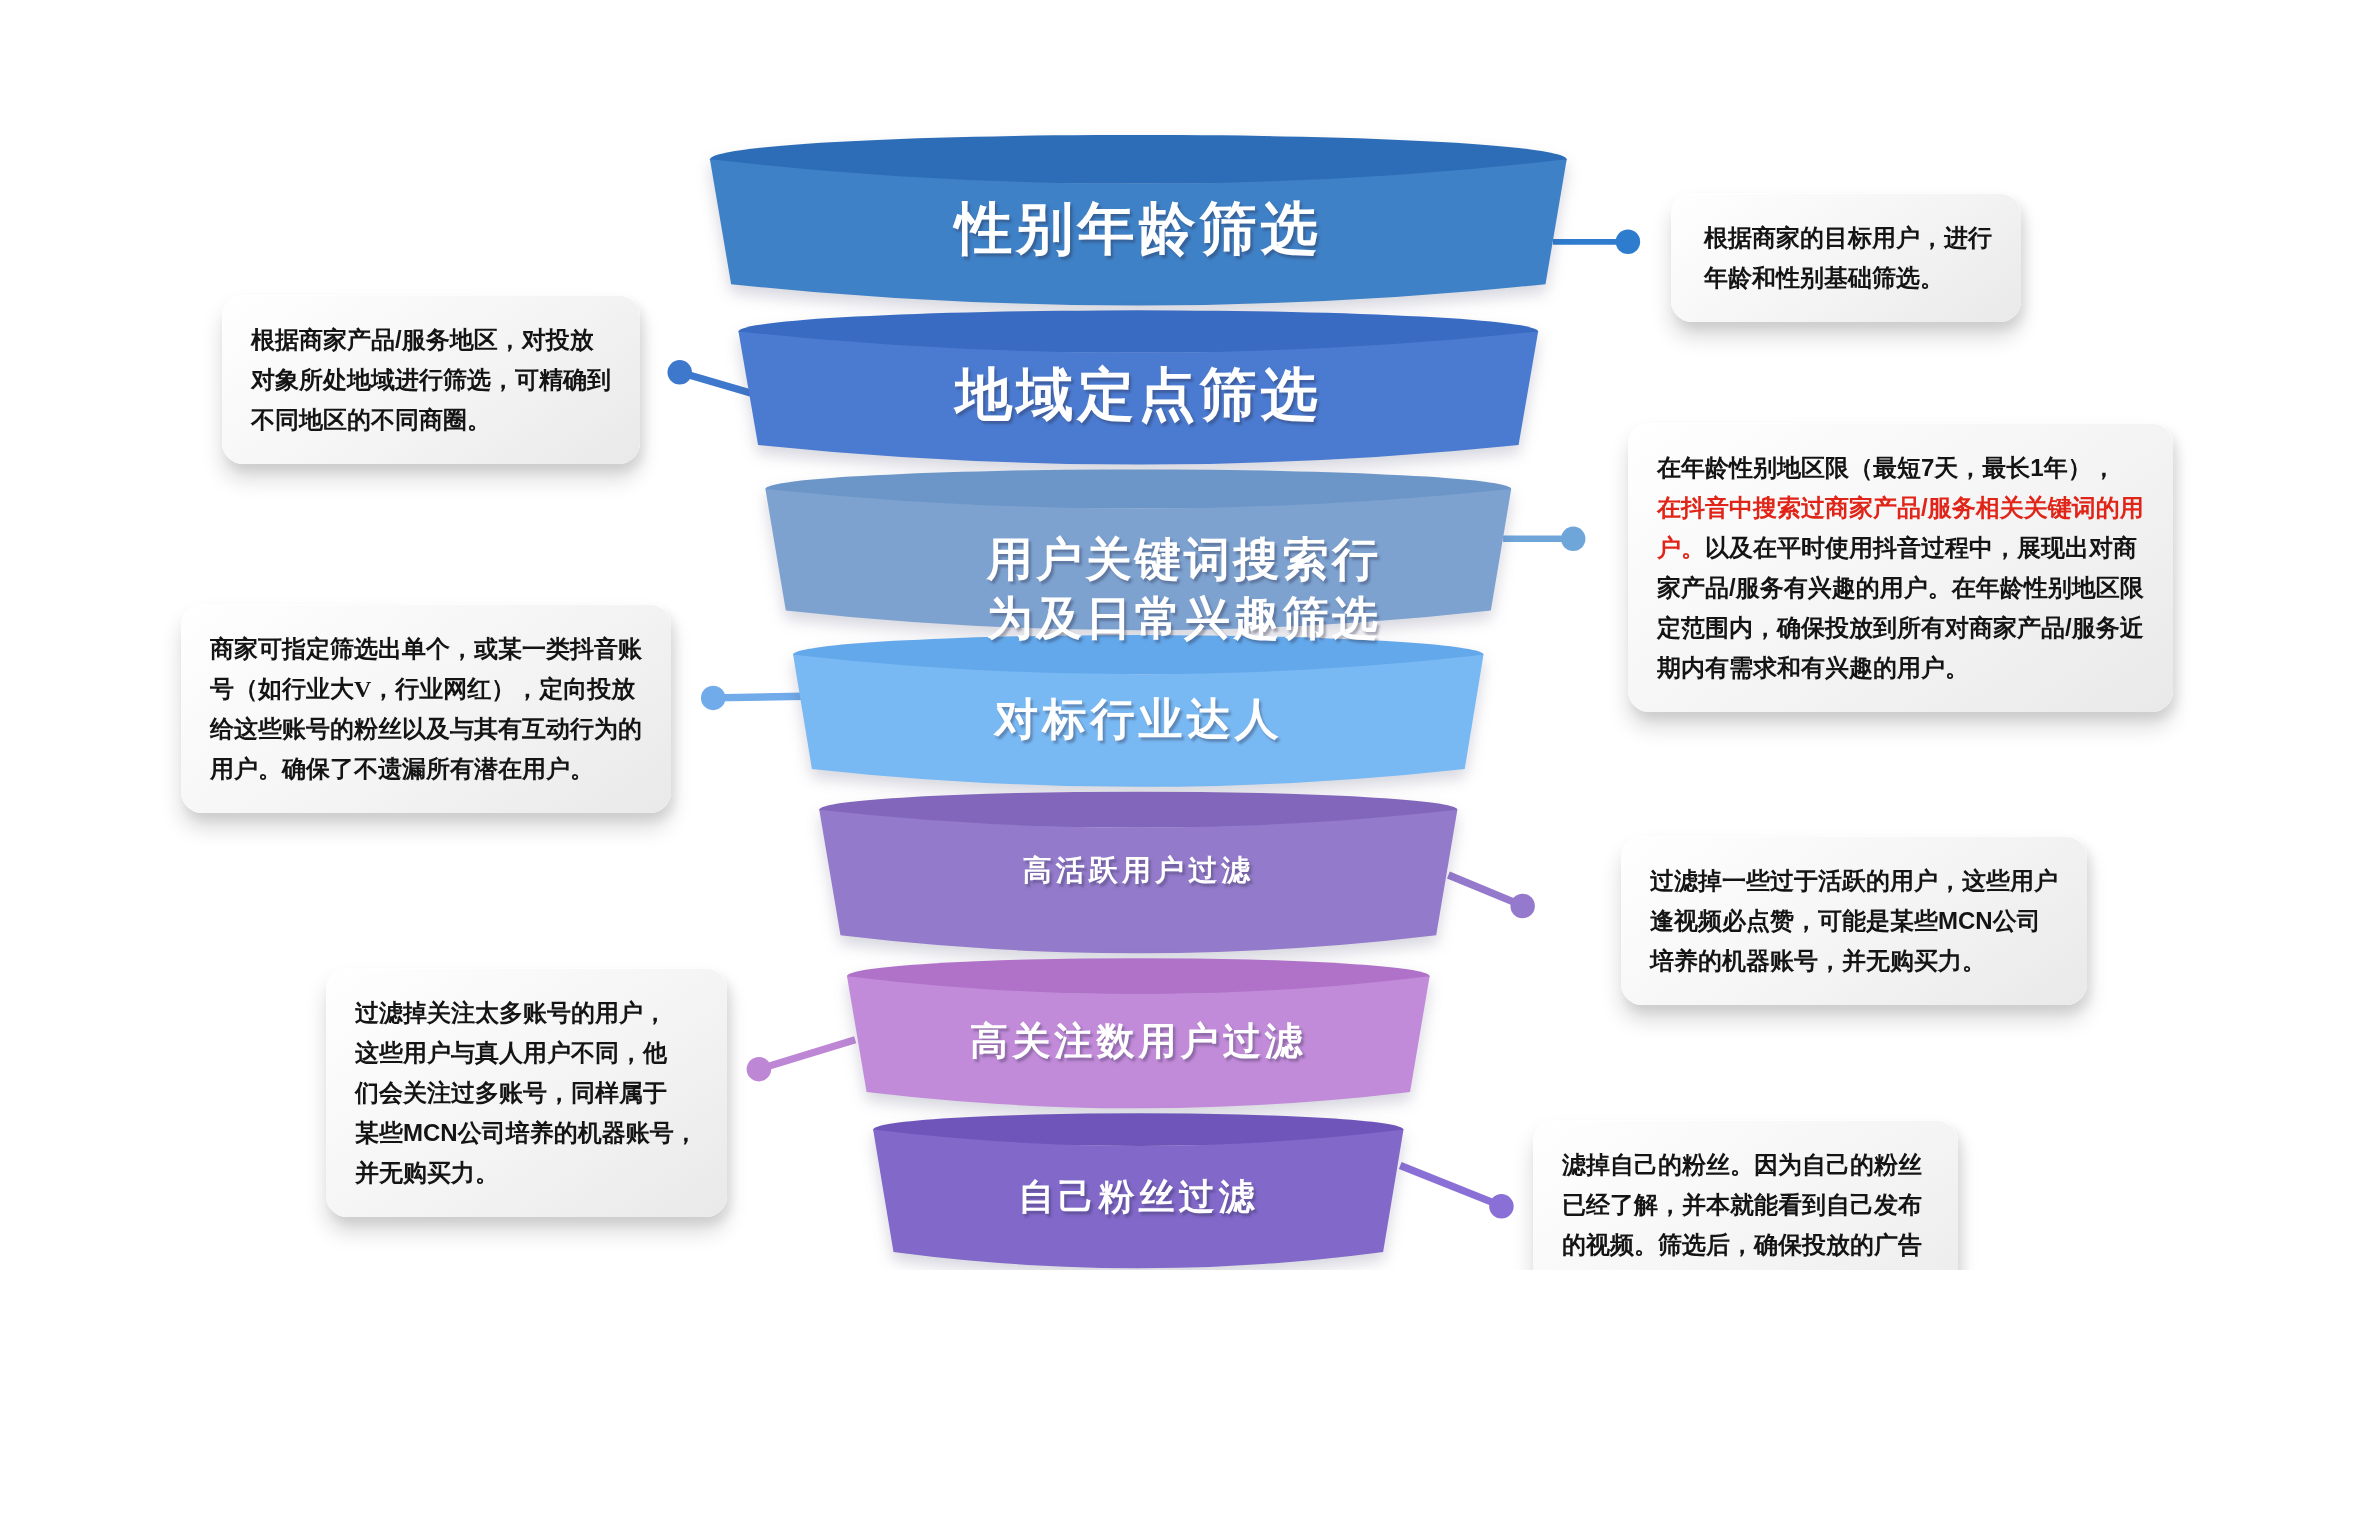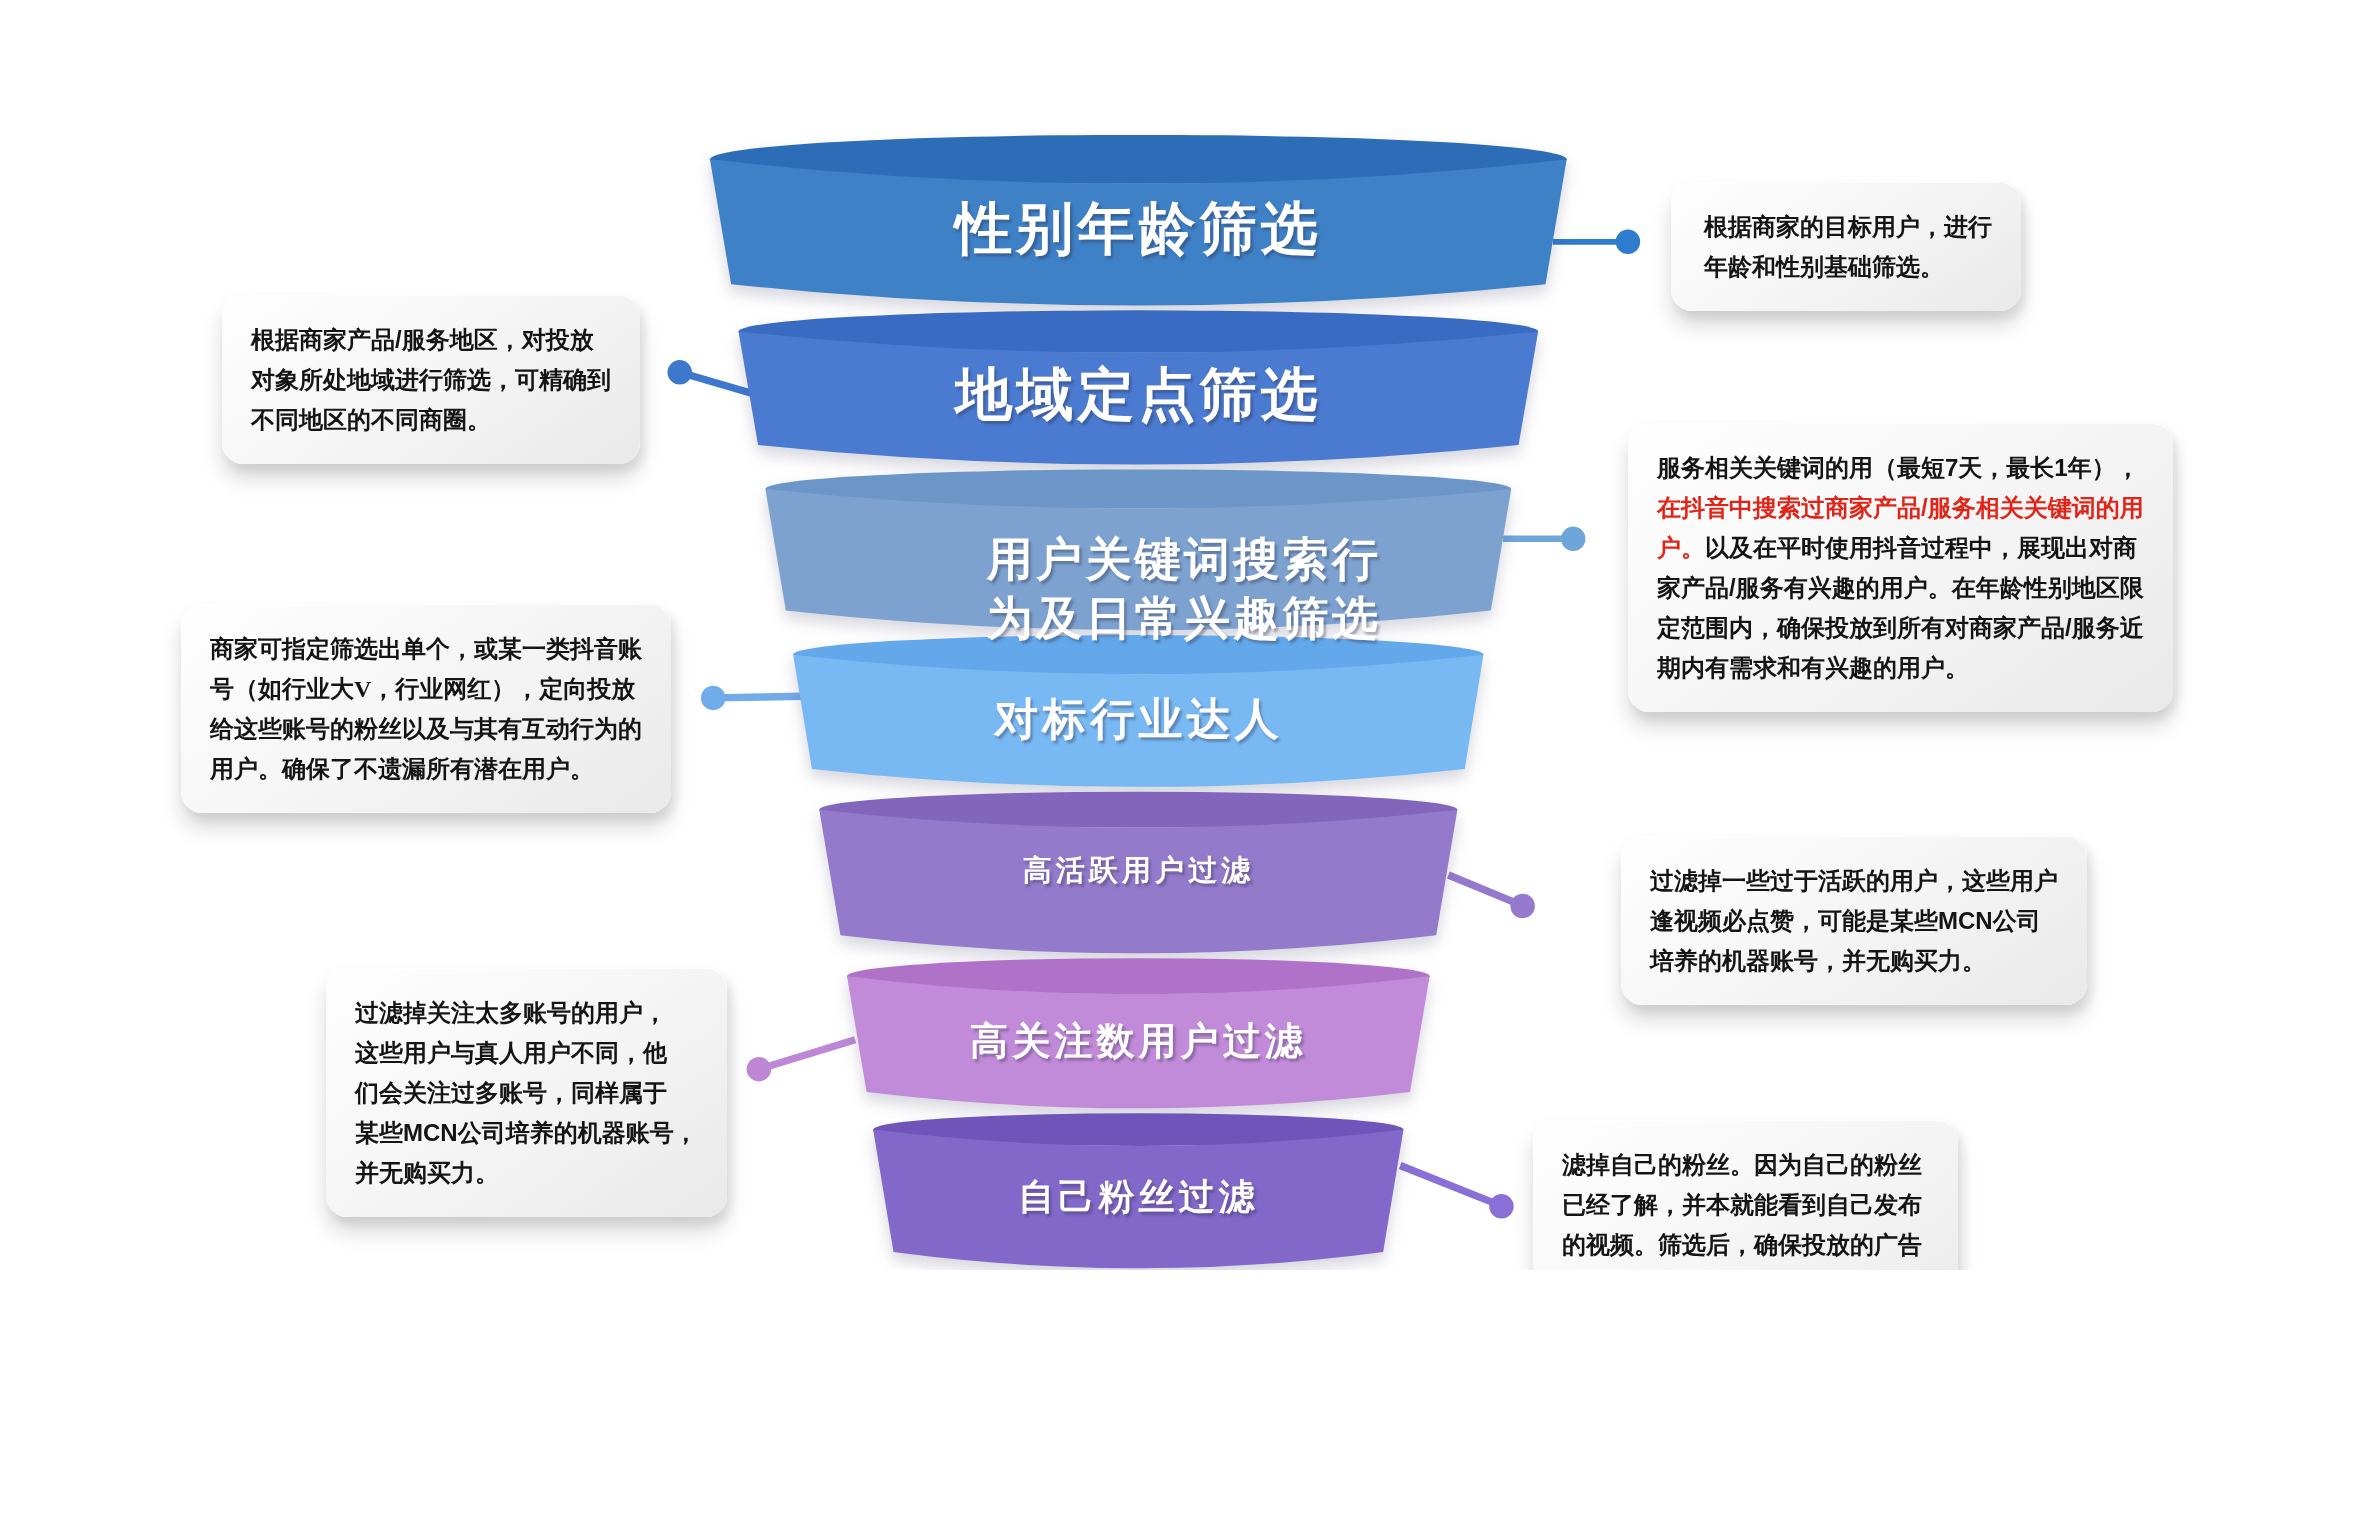--- a/index.html
+++ b/index.html
@@ -95,33 +95,33 @@
 
   <div class="level-label" style="left:771px;top:196px;width:735px;font-size:57px;line-height:65px;">性别年龄筛选</div>
   <div class="level-label" style="left:771px;top:362px;width:735px;font-size:57px;line-height:65px;">地域定点筛选</div>
   <div class="level-label" style="left:980px;top:498px;width:408px;font-size:46px;line-height:59px;letter-spacing:3.3px;margin-top:32px;">用户关键词搜索行为及日常兴趣筛选</div>
   <div class="level-label" style="left:812px;top:689px;width:653px;font-size:44px;line-height:59px;">对标行业达人</div>
   <div class="level-label" style="left:812px;top:841px;width:653px;font-size:29px;line-height:59px;">高活跃用户过滤</div>
   <div class="level-label" style="left:812px;top:1014px;width:653px;font-size:38px;line-height:54px;">高关注数用户过滤</div>
   <div class="level-label" style="left:894px;top:1298px;width:490px;font-size:34px;line-height:49px;">最终投放用户</div>
   <div class="level-label" style="left:812px;top:1171px;width:653px;font-size:36px;line-height:52px;">自己粉丝过滤</div>
 
-  <div class="callout" style="left:1671px;top:182px;padding-left:33px;">
+  <div class="callout" style="left:1671px;top:193px;padding-left:33px;">
     <div class="callout-text">根据商家的目标用户，进行
 年龄和性别基础筛选。</div>
   </div>
 
   <div class="callout" style="left:222px;top:295px;">
     <div class="callout-text">根据商家产品/服务地区，对投放
 对象所处地域进行筛选，可精确到
 不同地区的不同商圈。</div>
   </div>
 
   <div class="callout" style="left:1628px;top:423px;">
-    <div class="callout-text"><span>服务相关关键词的用（最短7天，最长1年），
+    <div class="callout-text"><span>在年龄性别地区限（最短7天，最长1年），
 </span><span class="hl" style="color: rgb(224, 37, 24);">在抖音中搜索过商家产品/服务相关关键词的用
 户。</span><span>以及在平时使用抖音过程中，展现出对商
 家产品/服务有兴趣的用户。在年龄性别地区限
 定范围内，确保投放到所有对商家产品/服务近
 期内有需求和有兴趣的用户。</span></div>
   </div>
 
   <div class="callout" style="left:181px;top:604px;font-family:Liberation Serif, serif;">
     <div class="callout-text">商家可指定筛选出单个，或某一类抖音账
 号（如行业大V，行业网红），定向投放

